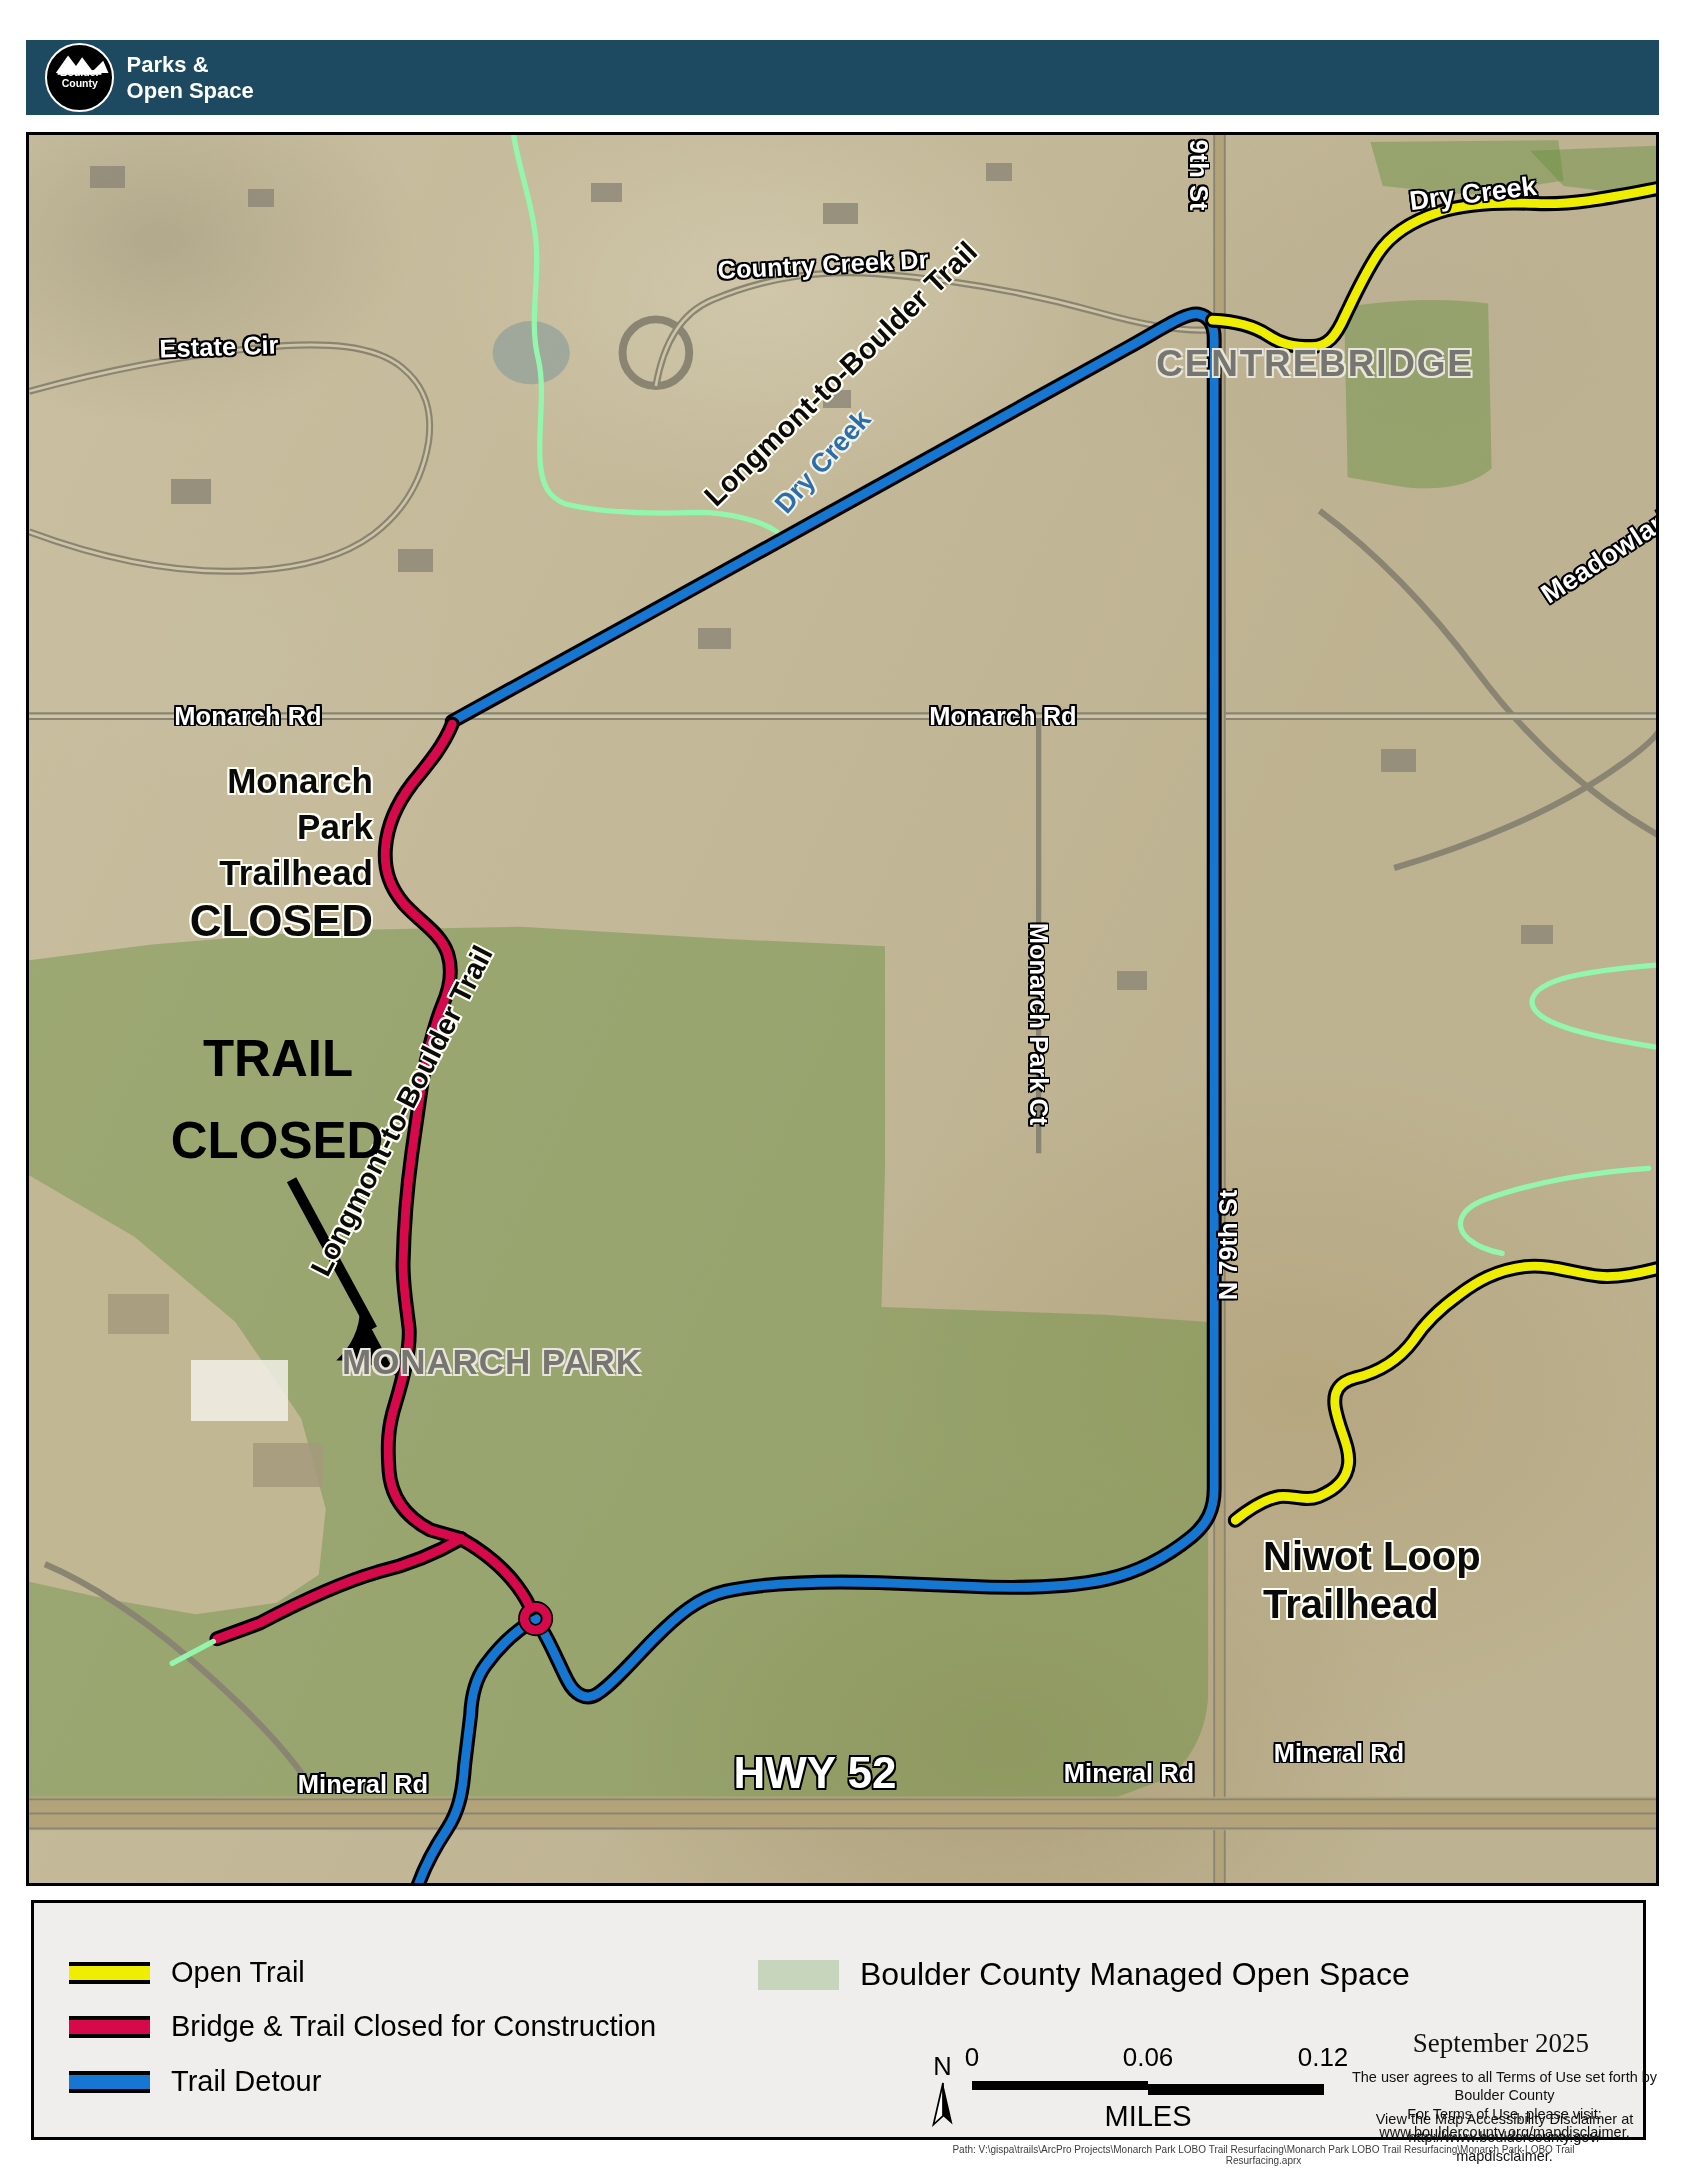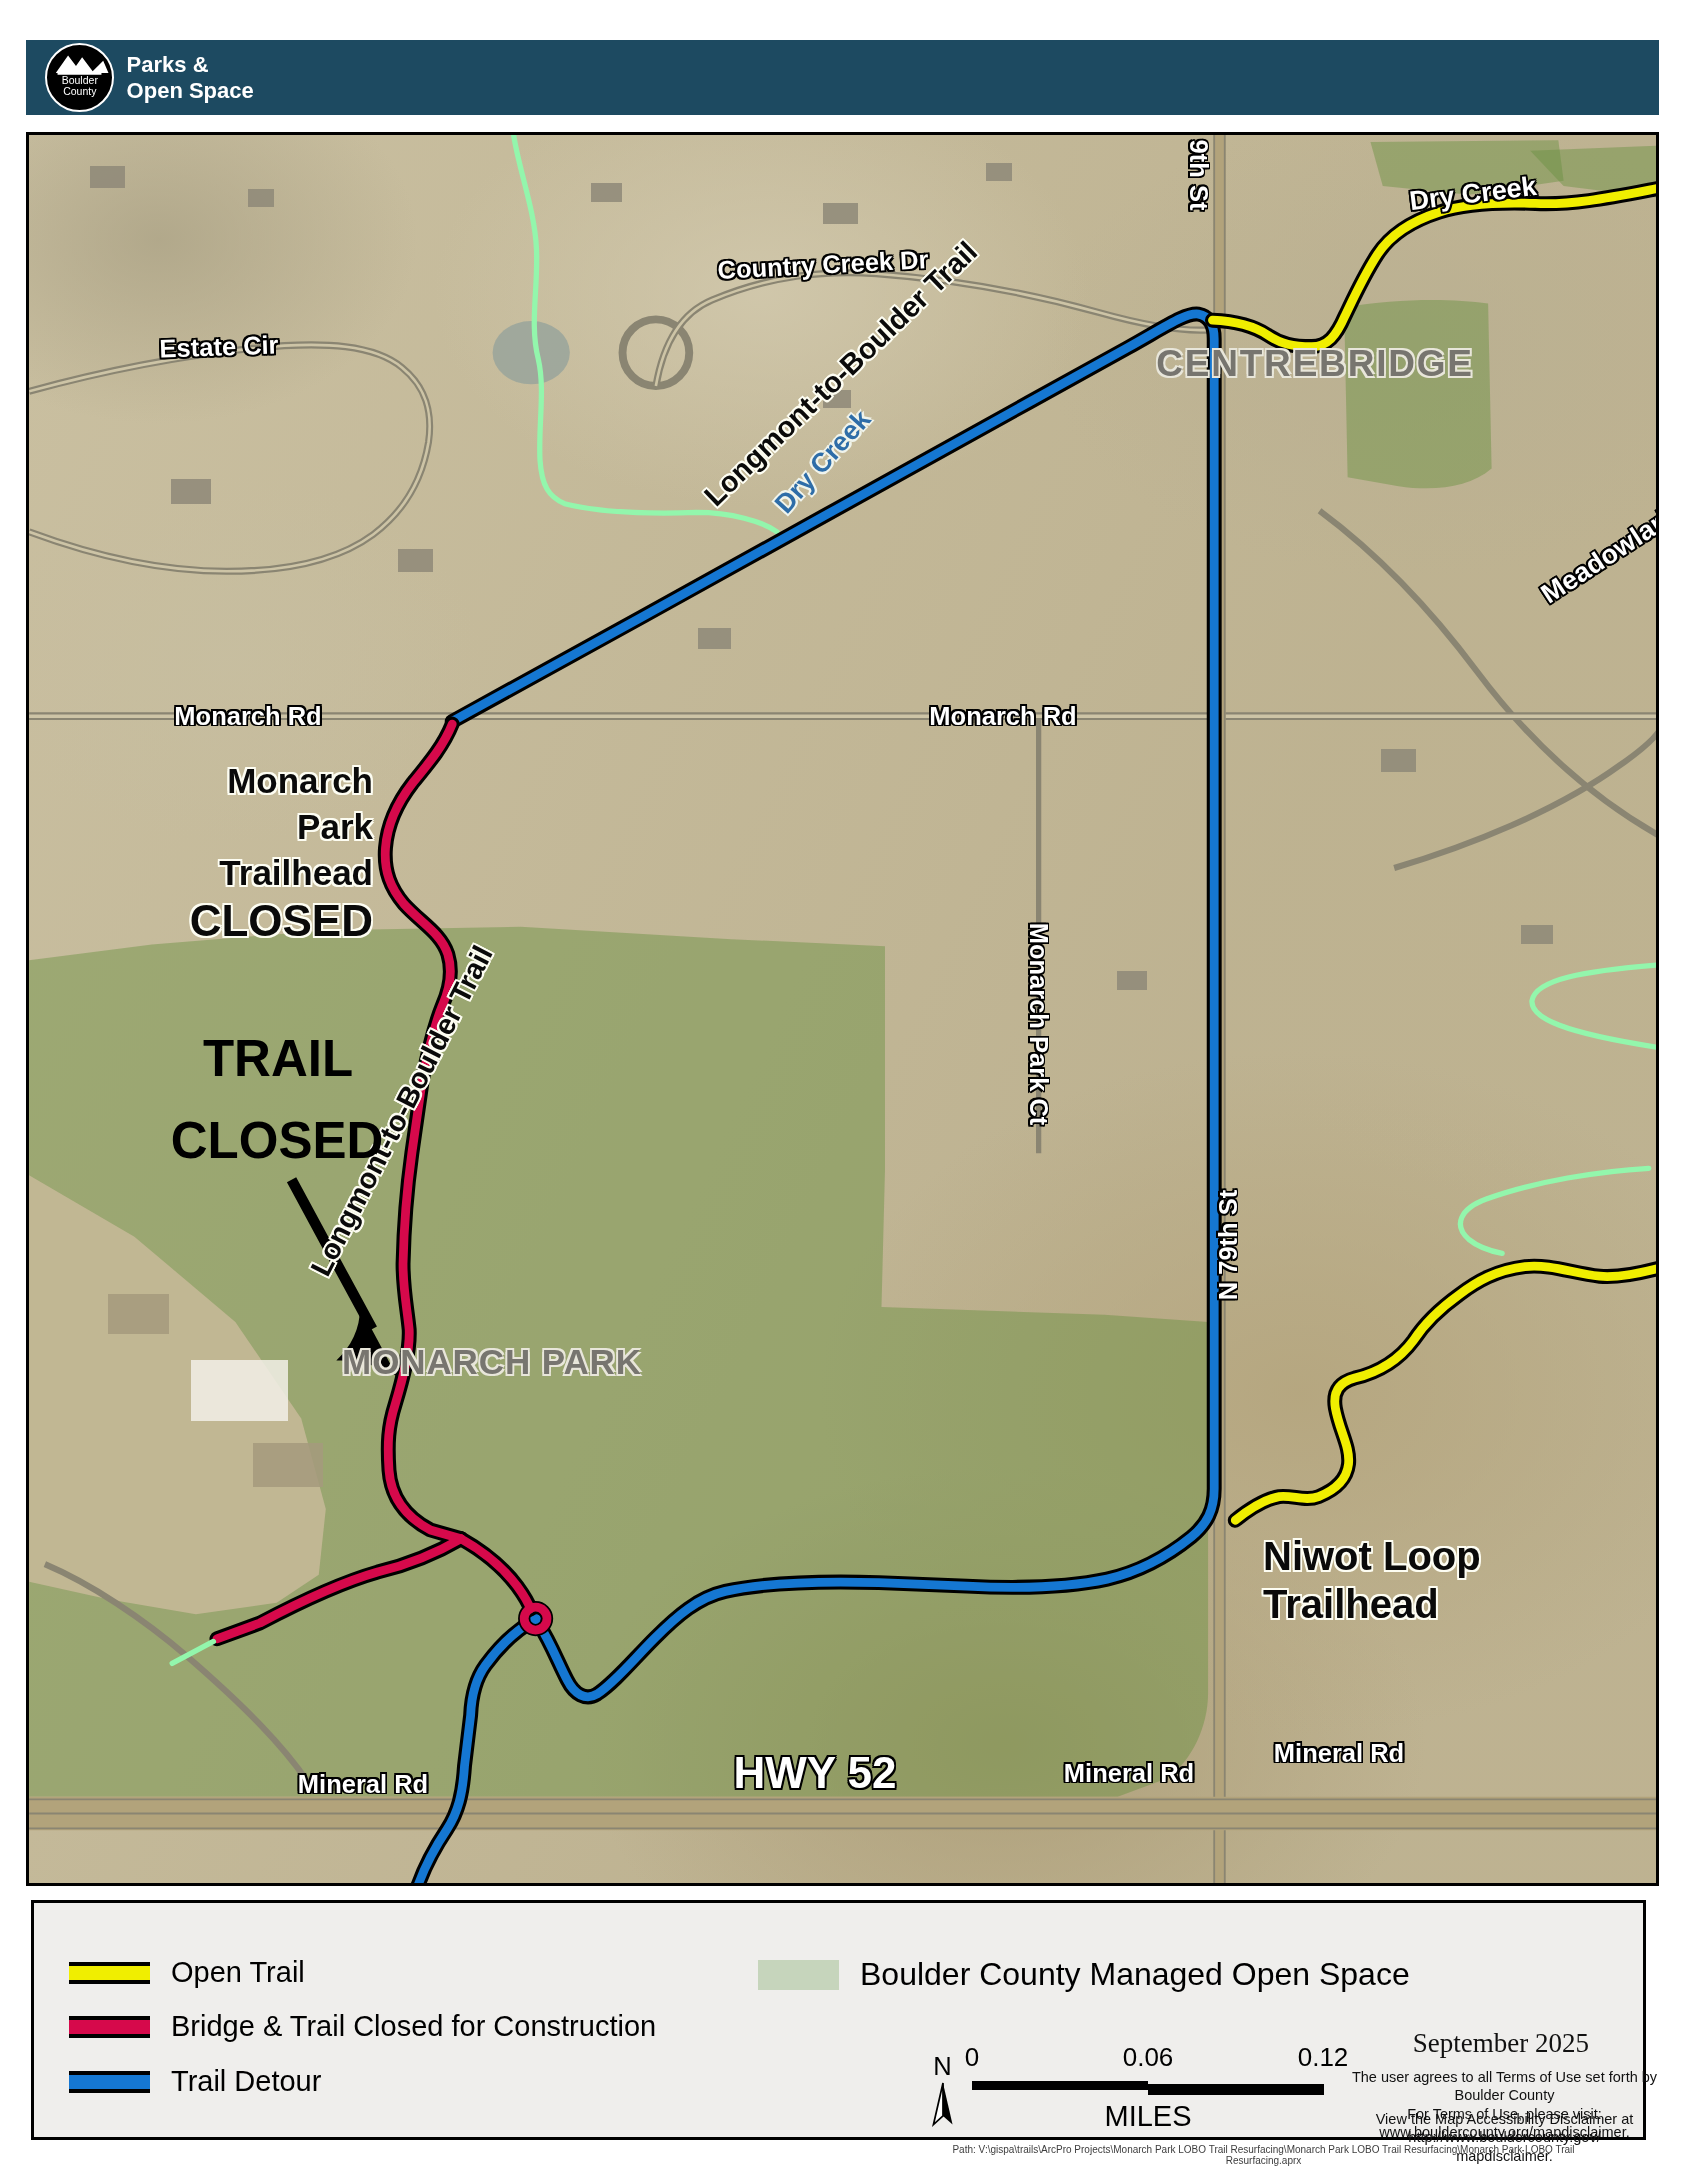--- a/index.html
+++ b/index.html
@@ -2,21 +2,21 @@
 <html style="--header-bar: #1d4a61; --trail-open: #f0ee00; --trail-closed: #d6094b; --trail-detour: #1577d2; --open-space: rgba(104,144,64,0.45); --creek: #93f6ac;font-size:14px"><head>
 <meta charset="utf-8">
 <style>
   html,body{margin:0;padding:0;background:#fff;}
   body{font-family:"Liberation Sans",sans-serif;width:1685px;height:2181px;position:relative;}
   .titlebar{position:absolute;left:26px;top:40px;width:1633px;height:75px;background:var(--header-bar,#1d4a61);display:flex;align-items:center;justify-content:space-between;box-sizing:border-box;padding:0 23px 0 19.3px;}
   .titlebar h1{margin:0;color:#fff;font-size:50px;font-weight:400;letter-spacing:0.4px;}
   .brand{display:flex;align-items:center;gap:12.3px;}
   .logo{width:65px;height:65px;border-radius:50%;background:#000;border:2.6px solid #fff;position:relative;overflow:hidden;flex:0 0 auto;}
   .logo svg{position:absolute;left:0;top:0;}
-  .logo .lg-txt{position:absolute;left:0;right:0;top:30px;text-align:center;color:#fff;font-size:10.5px;font-weight:400;line-height:11.4px;}
+  .logo .lg-txt{position:absolute;left:0;right:0;top:22px;text-align:center;color:#fff;font-size:10.5px;font-weight:700;line-height:11.4px;}
   .agency{color:#fff;font-size:22px;font-weight:700;line-height:25.5px;}
   
   .map{position:absolute;left:26px;top:132px;width:1633px;height:1754px;border:3.5px solid #000;box-sizing:border-box;overflow:hidden;
     background-color:#c7bc9b;
     background-image:
       radial-gradient(369px 263px at 8% 6%, rgba(172,163,134,.8), rgba(172,163,134,0) 70%),
       radial-gradient(456px 298px at 45% 9%, rgba(209,200,172,.9), rgba(209,200,172,0) 72%),
       radial-gradient(527px 334px at 85% 12%, rgba(186,176,146,.85), rgba(186,176,146,0) 70%),
       radial-gradient(439px 369px at 92% 45%, rgba(190,178,144,.9), rgba(190,178,144,0) 75%),
       radial-gradient(614px 439px at 78% 72%, rgba(181,166,127,.95), rgba(181,166,127,0) 78%),

